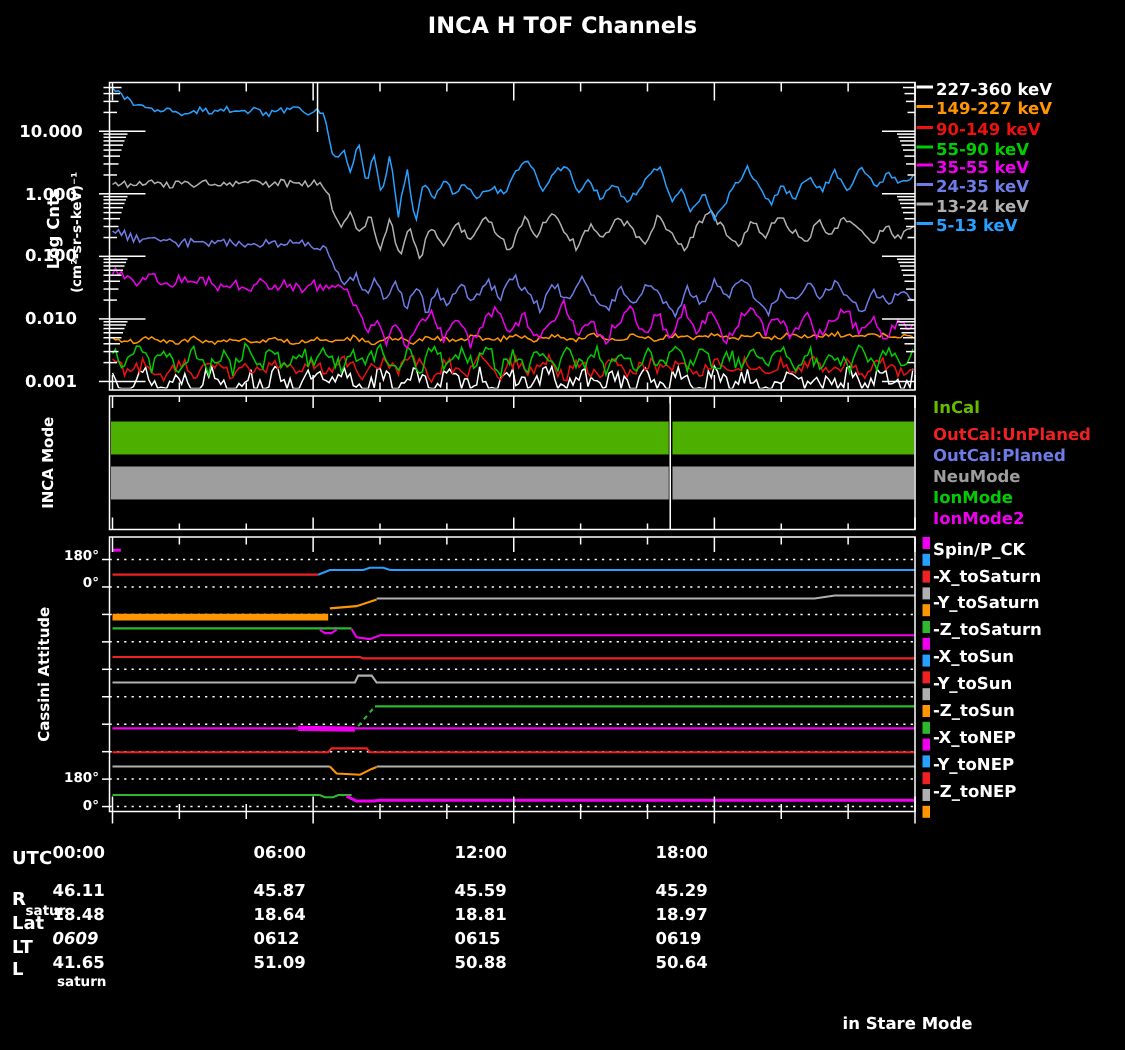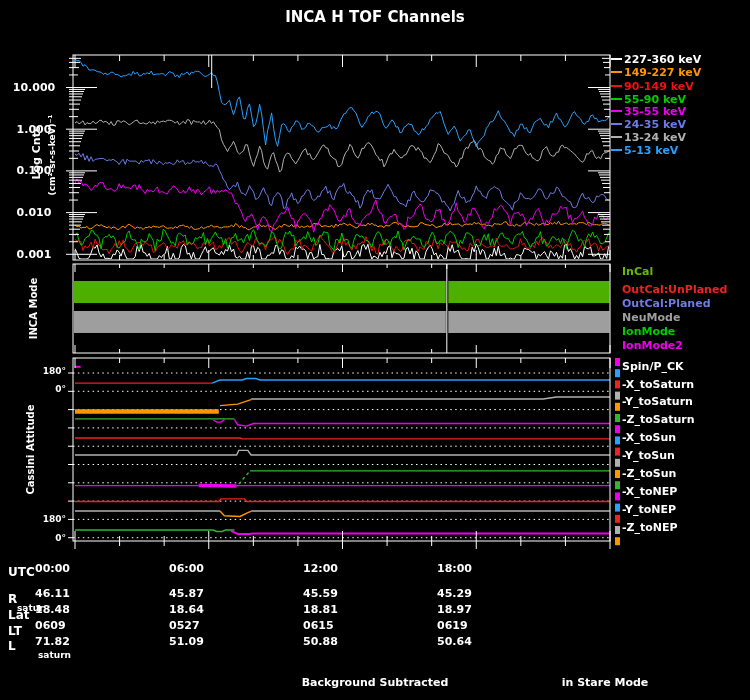--- a/index.html
+++ b/index.html
@@ -390,25 +390,24 @@
       <div class="abs cell" style="left:303px;top:562px;">12:00</div>
       <div class="abs cell" style="left:437px;top:562px;">18:00</div>
       <div class="abs cell" style="left:35px;top:587px;">46.11</div>
       <div class="abs cell" style="left:169px;top:587px;">45.87</div>
       <div class="abs cell" style="left:303px;top:587px;">45.59</div>
       <div class="abs cell" style="left:437px;top:587px;">45.29</div>
       <div class="abs cell" style="left:35px;top:603px;">18.48</div>
       <div class="abs cell" style="left:169px;top:603px;">18.64</div>
       <div class="abs cell" style="left:303px;top:603px;">18.81</div>
       <div class="abs cell" style="left:437px;top:603px;">18.97</div>
-      <div class="abs cell" style="left:35px;top:619px;">0609</div>
-      <div class="abs cell" style="left:169px;top:619px;">0527</div>
+      <div class="abs cell" style="left:35px;top:619px;font-style:italic;">0609</div>
+      <div class="abs cell" style="left:169px;top:619px;">0612</div>
       <div class="abs cell" style="left:303px;top:619px;">0615</div>
       <div class="abs cell" style="left:437px;top:619px;">0619</div>
-      <div class="abs cell" style="left:35px;top:635px;">71.82</div>
+      <div class="abs cell" style="left:35px;top:635px;">41.65</div>
       <div class="abs cell" style="left:169px;top:635px;">51.09</div>
       <div class="abs cell" style="left:303px;top:635px;">50.88</div>
       <div class="abs cell" style="left:437px;top:635px;">50.64</div>
     </div>
 
-  <div id="footerL" class="abs">Background Subtracted</div>
   <div id="footerR" class="abs">in Stare Mode</div>
 </div>
 
 </body></html>

